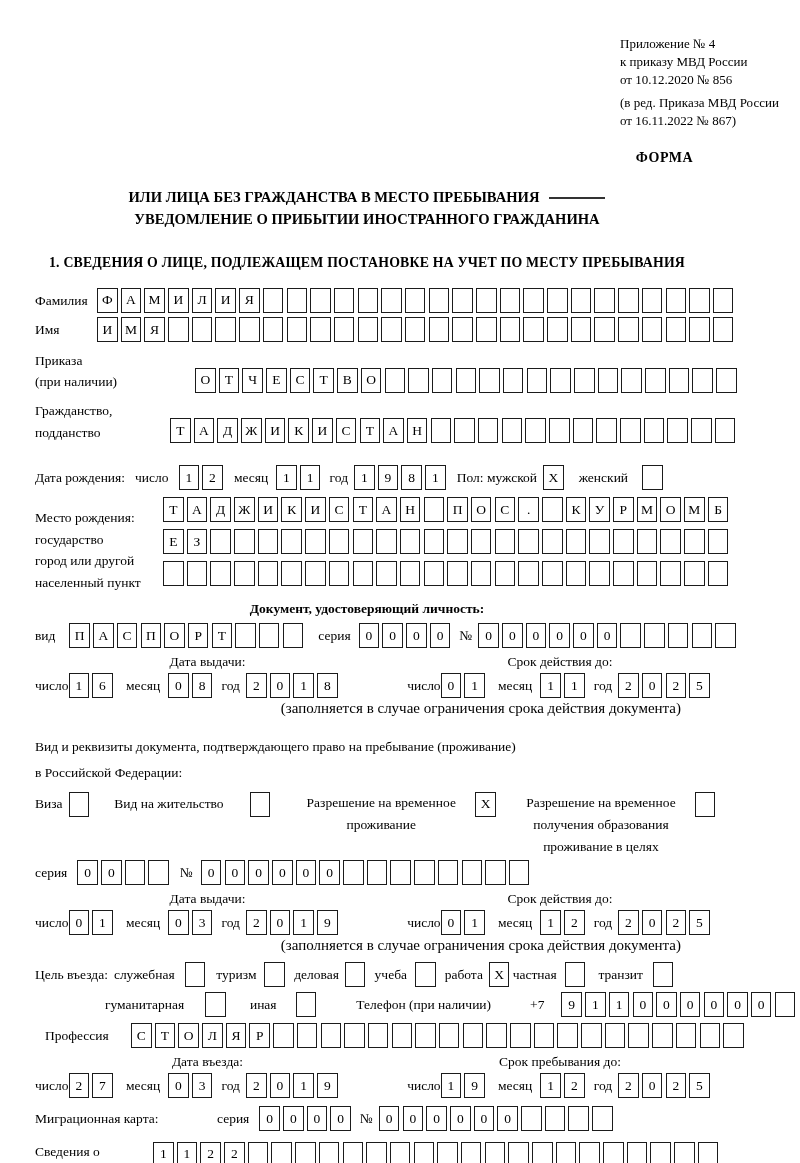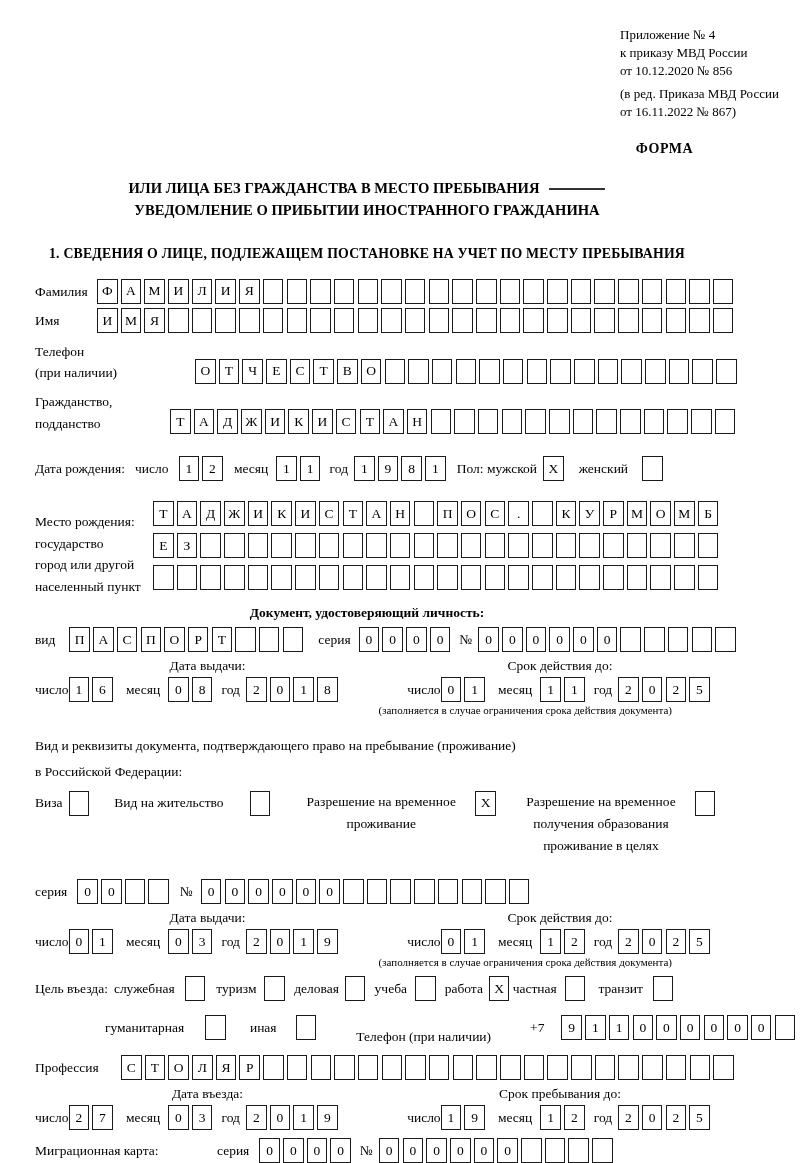--- a/index.html
+++ b/index.html
@@ -1,18 +1,18 @@
 <!DOCTYPE html>
 <html><head>
 <meta charset="utf-8">
 <style>
   html,body{margin:0;padding:0;background:#fff;}
   body{width:800px;height:1163px;overflow:hidden;color:#000;
        font-family:"Liberation Serif","DejaVu Serif",serif;font-size:13.5px;}
-  .page{box-sizing:border-box;width:727px;height:1163px;padding:26px 28px 0 35px;position:relative;font-family:Liberation Serif, serif;}
+  .page{box-sizing:border-box;width:727px;height:1163px;padding:35px 28px 0 35px;position:relative;font-family:Liberation Serif, serif;}
   .ref{margin-left:585px;line-height:1.38;font-size:13px;white-space:nowrap;}
   .ref .small{font-size:13px;}
   .ref .gap{height:5px;}
   .forma{text-align:right;margin:20px 6px 0 0;font-weight:bold;font-size:14px;letter-spacing:.5px;}
   .title{text-align:center;margin-top:20px;font-weight:bold;font-size:14.6px;line-height:1.55;}
   .uline{display:inline-block;width:56px;border-bottom:2px solid #333;transform:translateY(-3px);margin-left:10px;}
   .sec1{text-align:center;margin-top:24px;font-weight:bold;font-size:13.8px;letter-spacing:.2px;}
   .formbody{margin-top:17px;}
   .row{display:flex;align-items:flex-end;margin-bottom:4.5px;}
   .row.inline{align-items:center;}
@@ -22,23 +22,23 @@
   .cell{box-sizing:border-box;width:20.5px;height:25px;border:1.6px solid #1b1b1b;margin-right:3.2px;
         display:flex;align-items:center;justify-content:center;font-size:13.5px;flex:0 0 auto;background:#fff;}
   .w62{width:62px;}.w135{width:135px;}.w160{width:160px;}.w118{width:118px;}
   .ml6{margin-left:6px;}.ml8{margin-left:8px;}.ml10{margin-left:10px;}.ml12{margin-left:12px;}.ml14{margin-left:14px;}
   .cellrows .cells{margin-bottom:7px;}
   .center-bold{text-align:center;font-weight:bold;margin:8px 0 6px 0;}
   .datepair{display:flex;margin-top:6px;}
   .dcol{flex:0 0 auto;}
   .dcol .dhead{text-align:center;margin-bottom:3px;}
   .dvals{display:flex;align-items:center;}
-  .note{text-align:right;font-size:11px;margin:2px 27px 8px 0;}
+  .note{text-align:right;font-size:15px;margin:2px 18px 8px 0;}
   .para{line-height:1.9;margin-top:17px;}
-  .optrow{display:flex;align-items:flex-start;margin-top:6px;margin-bottom:22px;}
+  .optrow{display:flex;align-items:flex-start;margin-top:6px;margin-bottom:2px;}
   .optblock{text-align:center;line-height:1.65;flex:0 0 auto;}
 </style>
 </head>
 <body>
 
 <div class="page">
 
   <div class="ref">
     <div>Приложение № 4</div>
     <div>к приказу МВД России</div>
@@ -120,21 +120,21 @@
           <span class="cell"></span>
           <span class="cell"></span>
           <span class="cell"></span>
           <span class="cell"></span>
           <span class="cell"></span>
         </div>
     </div>
 
     <div class="row">
       <div class="lblcol w160">
-        <div>Телефон</div>
+        <div>Приказа</div>
         <div>(при наличии)</div>
       </div>
       <div class="cells">
           <span class="cell">О</span>
           <span class="cell">Т</span>
           <span class="cell">Ч</span>
           <span class="cell">Е</span>
           <span class="cell">С</span>
           <span class="cell">Т</span>
           <span class="cell">В</span>
@@ -212,21 +212,21 @@
       <span class="lbl ml8">Пол: мужской</span>
       <span class="cells ml6">
           <span class="cell">X</span>
         </span>
       <span class="lbl ml12">женский</span>
       <span class="cells ml14">
           <span class="cell"></span>
         </span>
     </div>
 
-    <div class="row" style="margin-top:20px;">
+    <div class="row" style="margin-top:7px;gap:10px;">
       <div class="lblcol w118">
         <div>Место рождения:</div>
         <div>государство</div>
         <div>город или другой</div>
         <div>населенный пункт</div>
       </div>
       <div class="cellrows">
         <div class="cells">
             <span class="cell">Т</span>
             <span class="cell">А</span>
@@ -535,37 +535,37 @@
 
     <div class="row inline" style="margin-top:5px;gap:9px;">
       <span class="lbl" style="margin-left:70px;">гуманитарная</span>
       <span class="cells ml12">
           <span class="cell"></span>
         </span>
       <span class="lbl ml12">иная</span>
       <span class="cells ml10">
           <span class="cell"></span>
         </span>
-      <span class="lbl" style="margin-left:28px;margin-top:19px;">Телефон (при наличии)</span>
+      <span class="lbl" style="margin-left:28px;">Телефон (при наличии)</span>
       <span class="lbl" style="margin-left:30px;">+7</span>
       <span class="cells ml8">
           <span class="cell">9</span>
           <span class="cell">1</span>
           <span class="cell">1</span>
           <span class="cell">0</span>
           <span class="cell">0</span>
           <span class="cell">0</span>
           <span class="cell">0</span>
           <span class="cell">0</span>
           <span class="cell">0</span>
           <span class="cell"></span>
         </span>
     </div>
 
-    <div class="row inline" style="margin-top:6px;">
+    <div class="row inline" style="margin-top:6px;margin-left:10px;">
       <span class="lbl" style="width:86px;">Профессия</span>
       <span class="cells">
           <span class="cell">С</span>
           <span class="cell">Т</span>
           <span class="cell">О</span>
           <span class="cell">Л</span>
           <span class="cell">Я</span>
           <span class="cell">Р</span>
           <span class="cell"></span>
           <span class="cell"></span>

